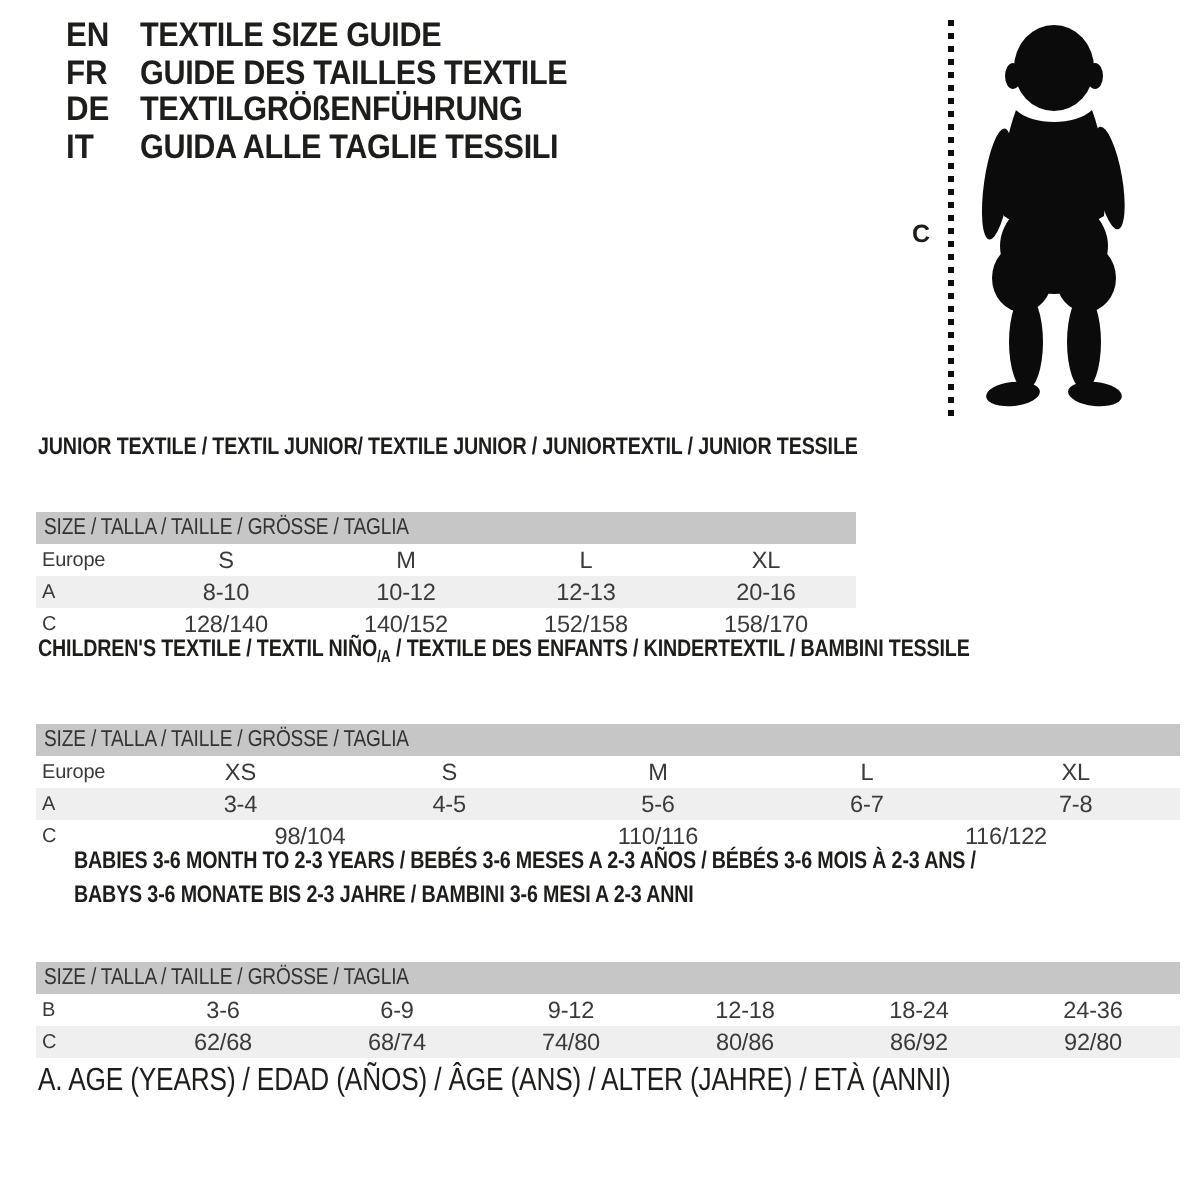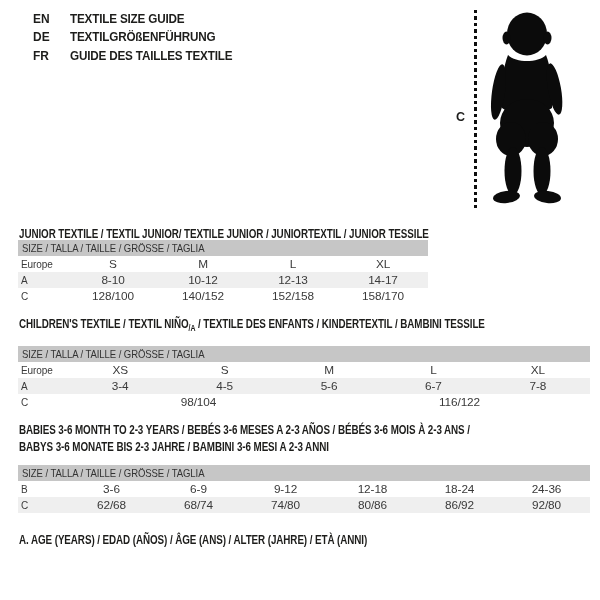--- a/index.html
+++ b/index.html
@@ -5,21 +5,21 @@
   html,body{margin:0;padding:0;}
   body{
     width:600px;height:600px;background:#ffffff;
     font-family:"Liberation Sans","DejaVu Sans",sans-serif;
     color:#1d1d1b;position:relative;overflow:hidden;
   }
   .page{position:absolute;inset:0;}
 
   
   .lang-list{position:absolute;left:22px;top:9px;}
-  .lang-row{display:flex;height:18.6px;align-items:center;font-weight:bold;font-size:13px;padding-left:11px;}
+  .lang-row{display:flex;height:18.6px;align-items:center;font-weight:bold;font-size:17px;padding-left:11px;}
   .lang-code{width:37px;display:inline-block;transform:scaleX(0.92);transform-origin:left center;}
   .lang-label{white-space:nowrap;display:inline-block;transform:scaleX(0.9);transform-origin:left center;letter-spacing:-0.2px;}
 
   
   .figure{position:absolute;left:450px;top:8px;width:145px;height:202px;}
   .height-line{
     position:absolute;left:24px;top:2px;width:2.6px;height:198px;
     background-image:repeating-linear-gradient(to bottom,#0d0d0d 0px,#0d0d0d 3.2px,transparent 3.2px,transparent 6.5px);
   }
   .height-label{position:absolute;left:6px;top:102px;font-weight:bold;font-size:12.5px;}
@@ -28,47 +28,51 @@
   
   .sec-title{position:absolute;left:19px;font-weight:bold;font-size:12px;white-space:nowrap;line-height:17px;}
   .cond{display:inline-block;transform:scaleX(0.82);transform-origin:left center;letter-spacing:-0.1px;white-space:nowrap;}
   .subsc{font-size:8.5px;position:relative;top:2.5px;}
 
   
   .size-table{position:absolute;left:18px;}
   #t1{top:240px;width:410px;}
   #t2{top:346px;width:572px;}
   #t3{top:465px;width:572px;}
-  .size-bar{height:16px;background:#c6c6c6;display:flex;align-items:center;padding-left:4px;box-sizing:border-box;}
+  .size-bar{height:16px;background:#c6c6c6;display:flex;align-items:center;padding-left:4px;box-sizing:border-box;margin-top:16px;}
   .size-bar .cond{font-size:11.5px;color:#333333;transform:scaleX(0.83);}
   .trow{display:flex;height:16px;align-items:center;font-size:11.8px;color:#3a3a3a;letter-spacing:-0.1px;}
   .trow.alt{background:#efefef;}
   .rlabel{width:50px;padding-left:3px;box-sizing:border-box;font-size:10px;}
   .dc{flex:1;text-align:center;}
 
   
-  .legend{position:absolute;left:19px;top:531px;font-weight:bold;font-size:12px;line-height:19px;}
+  .legend{position:absolute;left:19px;top:531px;font-weight:normal;font-size:16px;line-height:19px;}
 </style>
 </head>
 <body>
 
 <div class="page">
 
   <div class="lang-list">
     <div class="lang-row">
       <span class="lang-code">EN</span>
       <span class="lang-label">TEXTILE SIZE GUIDE</span>
     </div>
     <div class="lang-row">
+      <span class="lang-code">FR</span>
+      <span class="lang-label">GUIDE DES TAILLES TEXTILE</span>
+    </div>
+    <div class="lang-row">
       <span class="lang-code">DE</span>
       <span class="lang-label">TEXTILGRÖßENFÜHRUNG</span>
     </div>
     <div class="lang-row">
-      <span class="lang-code">FR</span>
-      <span class="lang-label">GUIDE DES TAILLES TEXTILE</span>
+      <span class="lang-code">IT</span>
+      <span class="lang-label">GUIDA ALLE TAGLIE TESSILI</span>
     </div>
   </div>
 
   <div class="figure">
     <div class="height-line"></div>
     <div class="height-label">C</div>
     <svg class="baby" width="81" height="196" viewBox="0 0 81 196" aria-hidden="true">
       <g fill="#0b0b0b">
         <ellipse cx="41" cy="23" rx="20" ry="21.5"></ellipse>
         <ellipse cx="20.5" cy="27" rx="4" ry="6.5"></ellipse>
@@ -80,44 +84,44 @@
         <ellipse cx="25" cy="128" rx="15" ry="17"></ellipse>
         <ellipse cx="57" cy="128" rx="15" ry="17"></ellipse>
         <ellipse cx="27" cy="160" rx="8.5" ry="24"></ellipse>
         <ellipse cx="56" cy="160" rx="8.5" ry="24"></ellipse>
         <ellipse cx="20.5" cy="186" rx="13.5" ry="6" transform="rotate(-6 20.5 186)"></ellipse>
         <ellipse cx="61.5" cy="186" rx="13.5" ry="6" transform="rotate(6 61.5 186)"></ellipse>
       </g>
     </svg>
   </div>
 
-  <div class="sec-title" style="top:215px;margin-top:11px;">
+  <div class="sec-title" style="top:215px;">
     <span class="cond">JUNIOR TEXTILE / TEXTIL JUNIOR/ TEXTILE JUNIOR / JUNIORTEXTIL / JUNIOR TESSILE</span>
   </div>
   <div class="size-table" id="t1">
     <div class="size-bar">
       <span class="cond">SIZE / TALLA / TAILLE / GRÖSSE / TAGLIA</span>
     </div>
     <div class="trow">
       <div class="rlabel">Europe</div>
       <div class="dc">S</div>
       <div class="dc">M</div>
       <div class="dc">L</div>
       <div class="dc">XL</div>
     </div>
     <div class="trow alt">
       <div class="rlabel">A</div>
       <div class="dc">8-10</div>
       <div class="dc">10-12</div>
       <div class="dc">12-13</div>
-      <div class="dc">14-17</div>
+      <div class="dc">20-16</div>
     </div>
     <div class="trow">
       <div class="rlabel">C</div>
-      <div class="dc">128/100</div>
+      <div class="dc">128/140</div>
       <div class="dc">140/152</div>
       <div class="dc">152/158</div>
       <div class="dc">158/170</div>
     </div>
   </div>
 
   <div class="sec-title" style="top:316px;">
     <span class="cond"><span>CHILDREN'S TEXTILE / TEXTIL NIÑO</span><span class="subsc">/A</span><span> / TEXTILE DES ENFANTS / KINDERTEXTIL / BAMBINI TESSILE</span></span>
   </div>
   <div class="size-table" id="t2">
@@ -136,25 +140,26 @@
       <div class="rlabel">A</div>
       <div class="dc">3-4</div>
       <div class="dc">4-5</div>
       <div class="dc">5-6</div>
       <div class="dc">6-7</div>
       <div class="dc">7-8</div>
     </div>
     <div class="trow">
       <div class="rlabel">C</div>
       <div class="dc">98/104</div>
+      <div class="dc">110/116</div>
       <div class="dc">116/122</div>
     </div>
   </div>
 
-  <div class="sec-title" style="top:422px;">
+  <div class="sec-title" style="top:422px;margin-left:18px;">
     <span class="cond">BABIES 3-6 MONTH TO 2-3 YEARS / BEBÉS 3-6 MESES A 2-3 AÑOS / BÉBÉS 3-6 MOIS À 2-3 ANS /</span><br>
     <span class="cond">BABYS 3-6 MONATE BIS 2-3 JAHRE / BAMBINI 3-6 MESI A 2-3 ANNI</span>
   </div>
   <div class="size-table" id="t3">
     <div class="size-bar">
       <span class="cond">SIZE / TALLA / TAILLE / GRÖSSE / TAGLIA</span>
     </div>
     <div class="trow">
       <div class="rlabel">B</div>
       <div class="dc">3-6</div>

